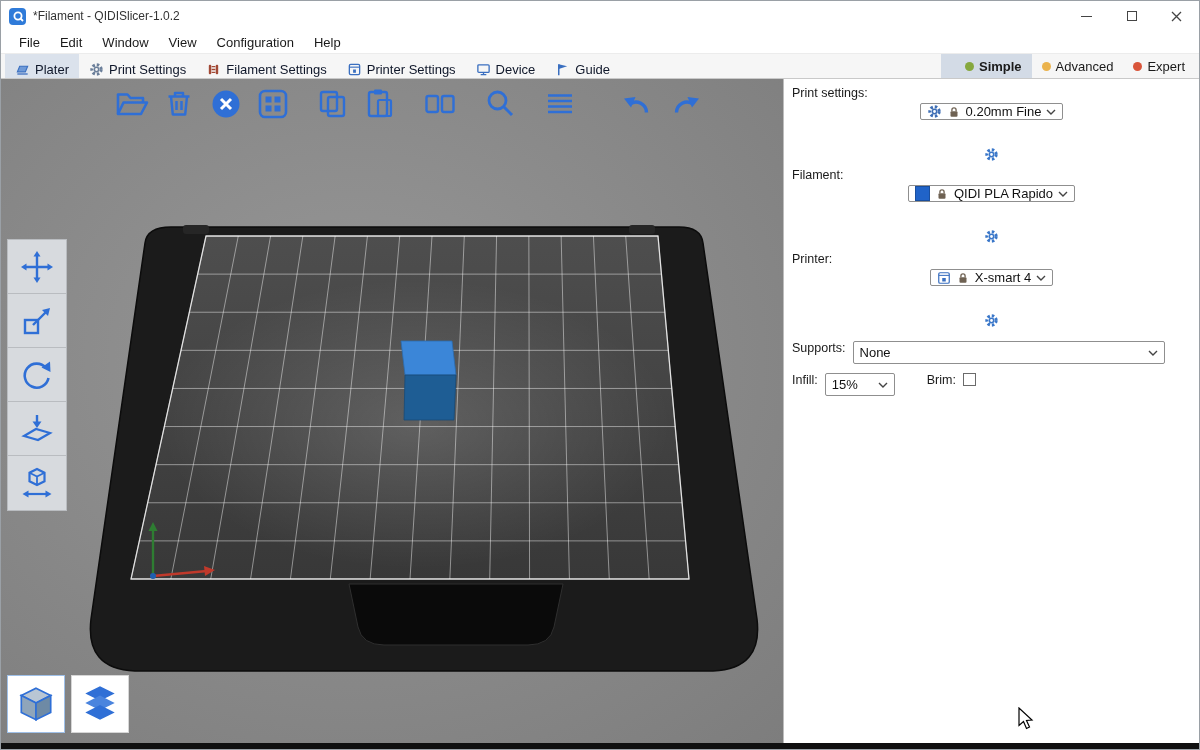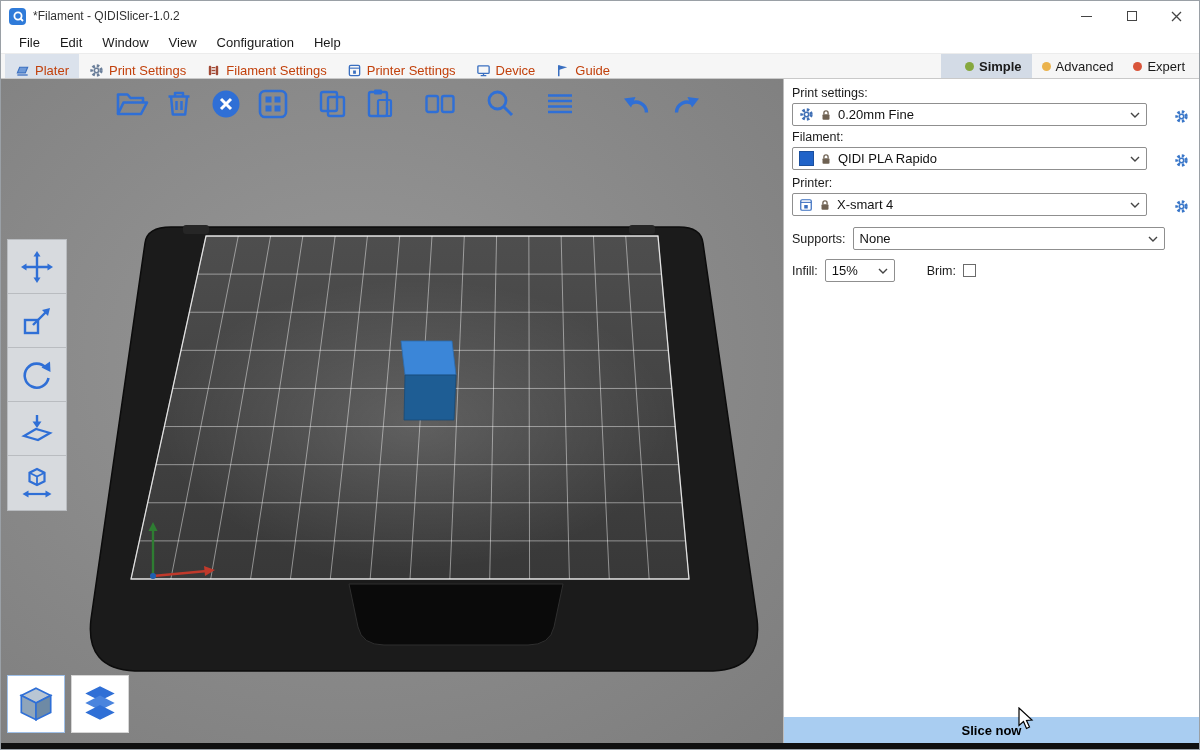--- a/index.html
+++ b/index.html
@@ -14,21 +14,21 @@
   .win-btn { width:45px; height:30px; display:flex; align-items:center; justify-content:center; background:transparent; border:none; cursor:pointer; }
   .glyph-min { width:11px; height:1px; background:#444; }
   .glyph-max { width:10px; height:10px; border:1px solid #444; }
 
   
   .menubar { height:23px; background:#fff; display:flex; align-items:center; padding-left:8px; border-bottom:1px solid #ececec; }
   .menu-item { font-size:13px; color:#1a1a1a; padding:2px 10px; cursor:default; }
 
   
   .tabbar { height:25px; background:#f6f6f6; border-bottom:1px solid #c9c9c9; display:flex; align-items:stretch; padding-left:4px; }
-  .tab { display:flex; align-items:flex-end; gap:5px; padding:0 10px; font-size:13px; color:#c2410c; cursor:pointer; }
+  .tab { display:flex; align-items:flex-start; gap:5px; padding:8px 10px; font-size:13px; color:#0f172a; cursor:pointer; }
   .tab.active { background:#dbe2ec; }
   .tab svg { display:block; }
   .modes { margin-left:auto; display:flex; align-items:stretch; padding-right:4px; }
   .mode { display:flex; align-items:center; gap:5px; padding:0 10px; font-size:13px; color:#1a1a1a; cursor:pointer; }
   .mode.active { background:#d3dbe6; font-weight:bold;padding-left:24px; }
   .dot { width:9px; height:9px; border-radius:50%; }
   .dot-simple { background:#86a83e; }
   .dot-advanced { background:#ebb34d; }
   .dot-expert { background:#d9553a; }
 
@@ -50,29 +50,29 @@
   .ltool svg { width:36px; height:36px; }
 
   
   .view-switch { position:absolute; left:6px; bottom:10px; display:flex; gap:6px; }
   .vsw { width:58px; height:58px; background:#fff; border:1px solid #9fc0e8; display:flex; align-items:center; justify-content:center; cursor:pointer; }
   .vsw svg { width:42px; height:42px; }
 
   
   .sidebar { flex:1; background:#fff; border-left:1px solid #bdbdbd; position:relative; padding:3px 8px 0 8px; }
   .sb-label { font-size:12.5px; color:#1a1a1a; margin:4px 0 3px; }
-  .combo-row { display:flex; align-items:flex-end; gap:24px; }
+  .combo-row { display:flex; align-items:center; gap:24px;flex-direction:column; }
   .combo { flex:1; height:23px; border:1px solid #8f8f8f; border-radius:2px; background:#fff; display:flex; align-items:center; gap:5px; padding:0 6px; font-size:13px; color:#111; cursor:pointer; }
   .combo .val { white-space:nowrap; overflow:hidden; }
   .chev { margin-left:auto; color:#444; flex:none; }
   .gear-btn { width:20px; height:20px; border:none; background:transparent; color:#3a77c9; display:flex; align-items:center; justify-content:center; cursor:pointer; padding:0; flex:none; }
   .ic16 { width:15px; height:15px; flex:none; }
   .ic14 { width:14px; height:14px; flex:none; }
   .swatch { width:15px; height:15px; background:#2063c8; border:1px solid #1a4f9e; flex:none; }
-  .row { display:flex; align-items:center; }
+  .row { display:flex; align-items:flex-start; }
   .row-supports { margin-top:11px; }
   .row-infill { margin-top:9px; }
   .inline-label { font-size:12.5px; color:#1a1a1a; margin-right:7px; }
   .combo.small { flex:none; width:70px; }
   .checkbox { width:13px; height:13px; border:1px solid #6b6b6b; background:#fff; cursor:pointer; }
   .slice-btn { position:absolute; left:0; right:0; bottom:0; height:26px; background:#a9cdf1; border:none; font-family:inherit; font-size:13px; font-weight:bold; color:#000; cursor:pointer; }
 
   .bottom-strip { height:8px; background:#101010; }
 
   .cursor { position:absolute; left:1016px; top:706px; z-index:50; pointer-events:none; }
@@ -473,21 +473,20 @@
       <div class="combo small">
         <span class="val">15%</span>
         <svg class="chev" width="10" height="6">
             <use href="#i-chev"></use>
           </svg>
       </div>
       <span class="inline-label" style="margin-left:32px">Brim:</span>
       <div class="checkbox"></div>
     </div>
 
-    <button class="slice-btn">Slice now</button>
   </div>
 </div>
 
 <div class="bottom-strip"></div>
 
 <svg class="cursor" width="18" height="24" viewBox="0 0 18 24">
   <path d="M2 1 L2 18.5 L6.5 14.5 L9.5 21.5 L12.5 20 L9.5 13.5 L15 13 Z" fill="#fff" stroke="#000" stroke-width="1.2"></path>
 </svg>
 
 </body></html>

